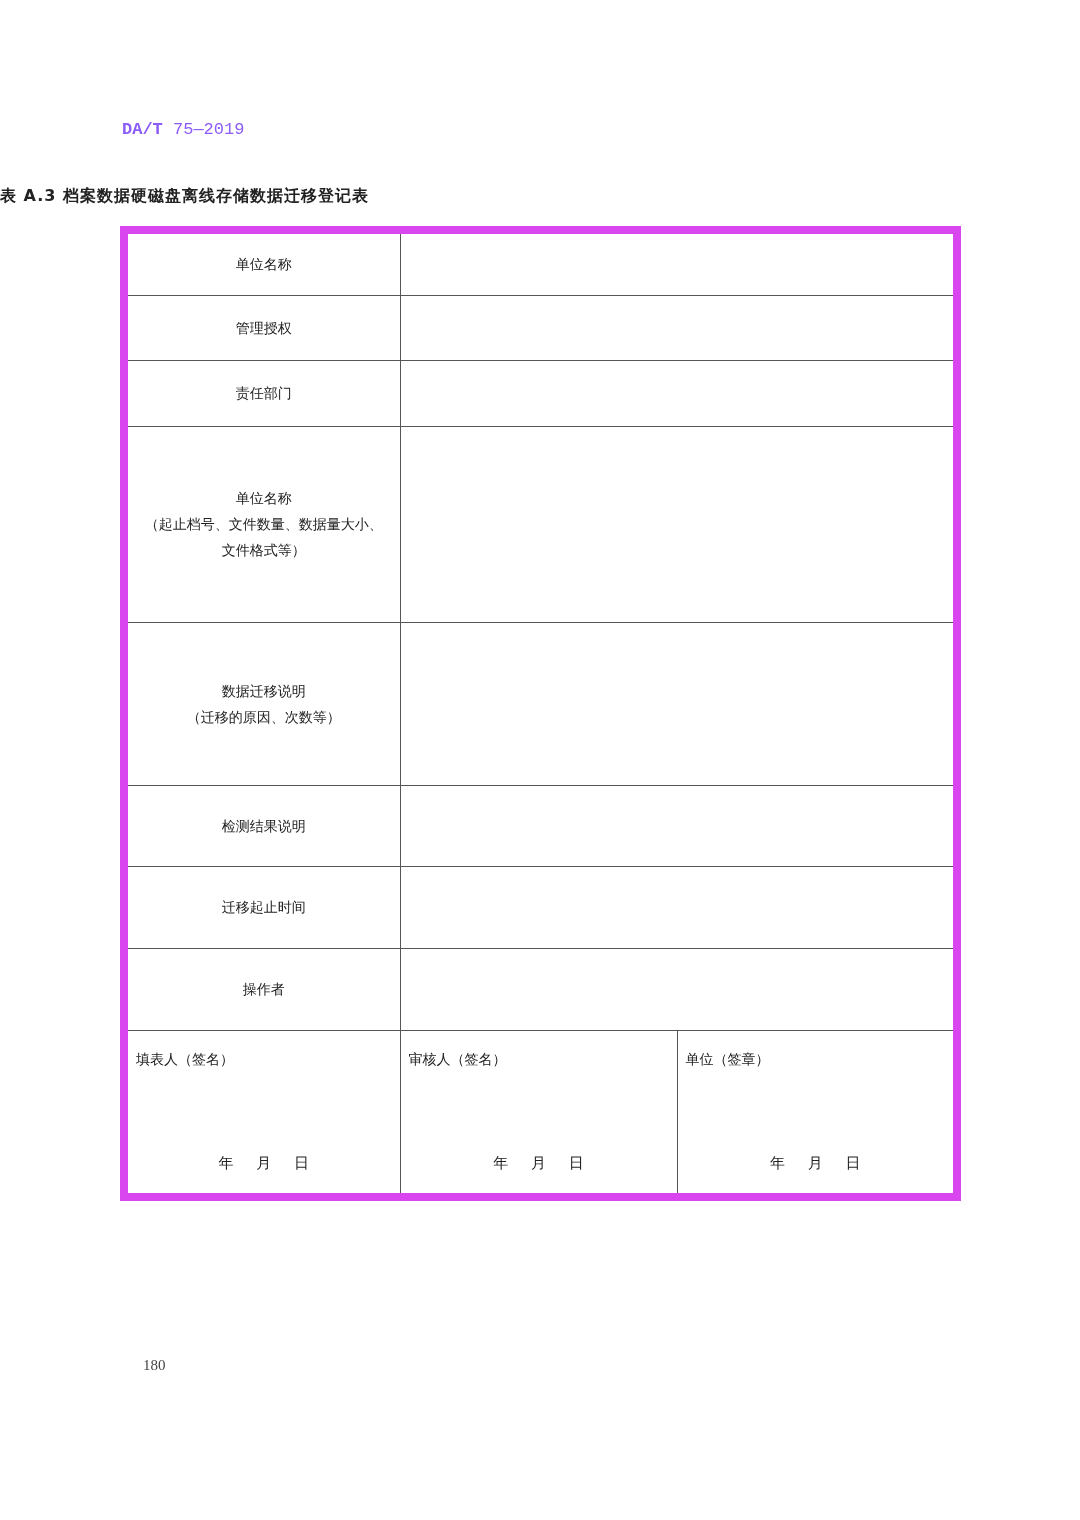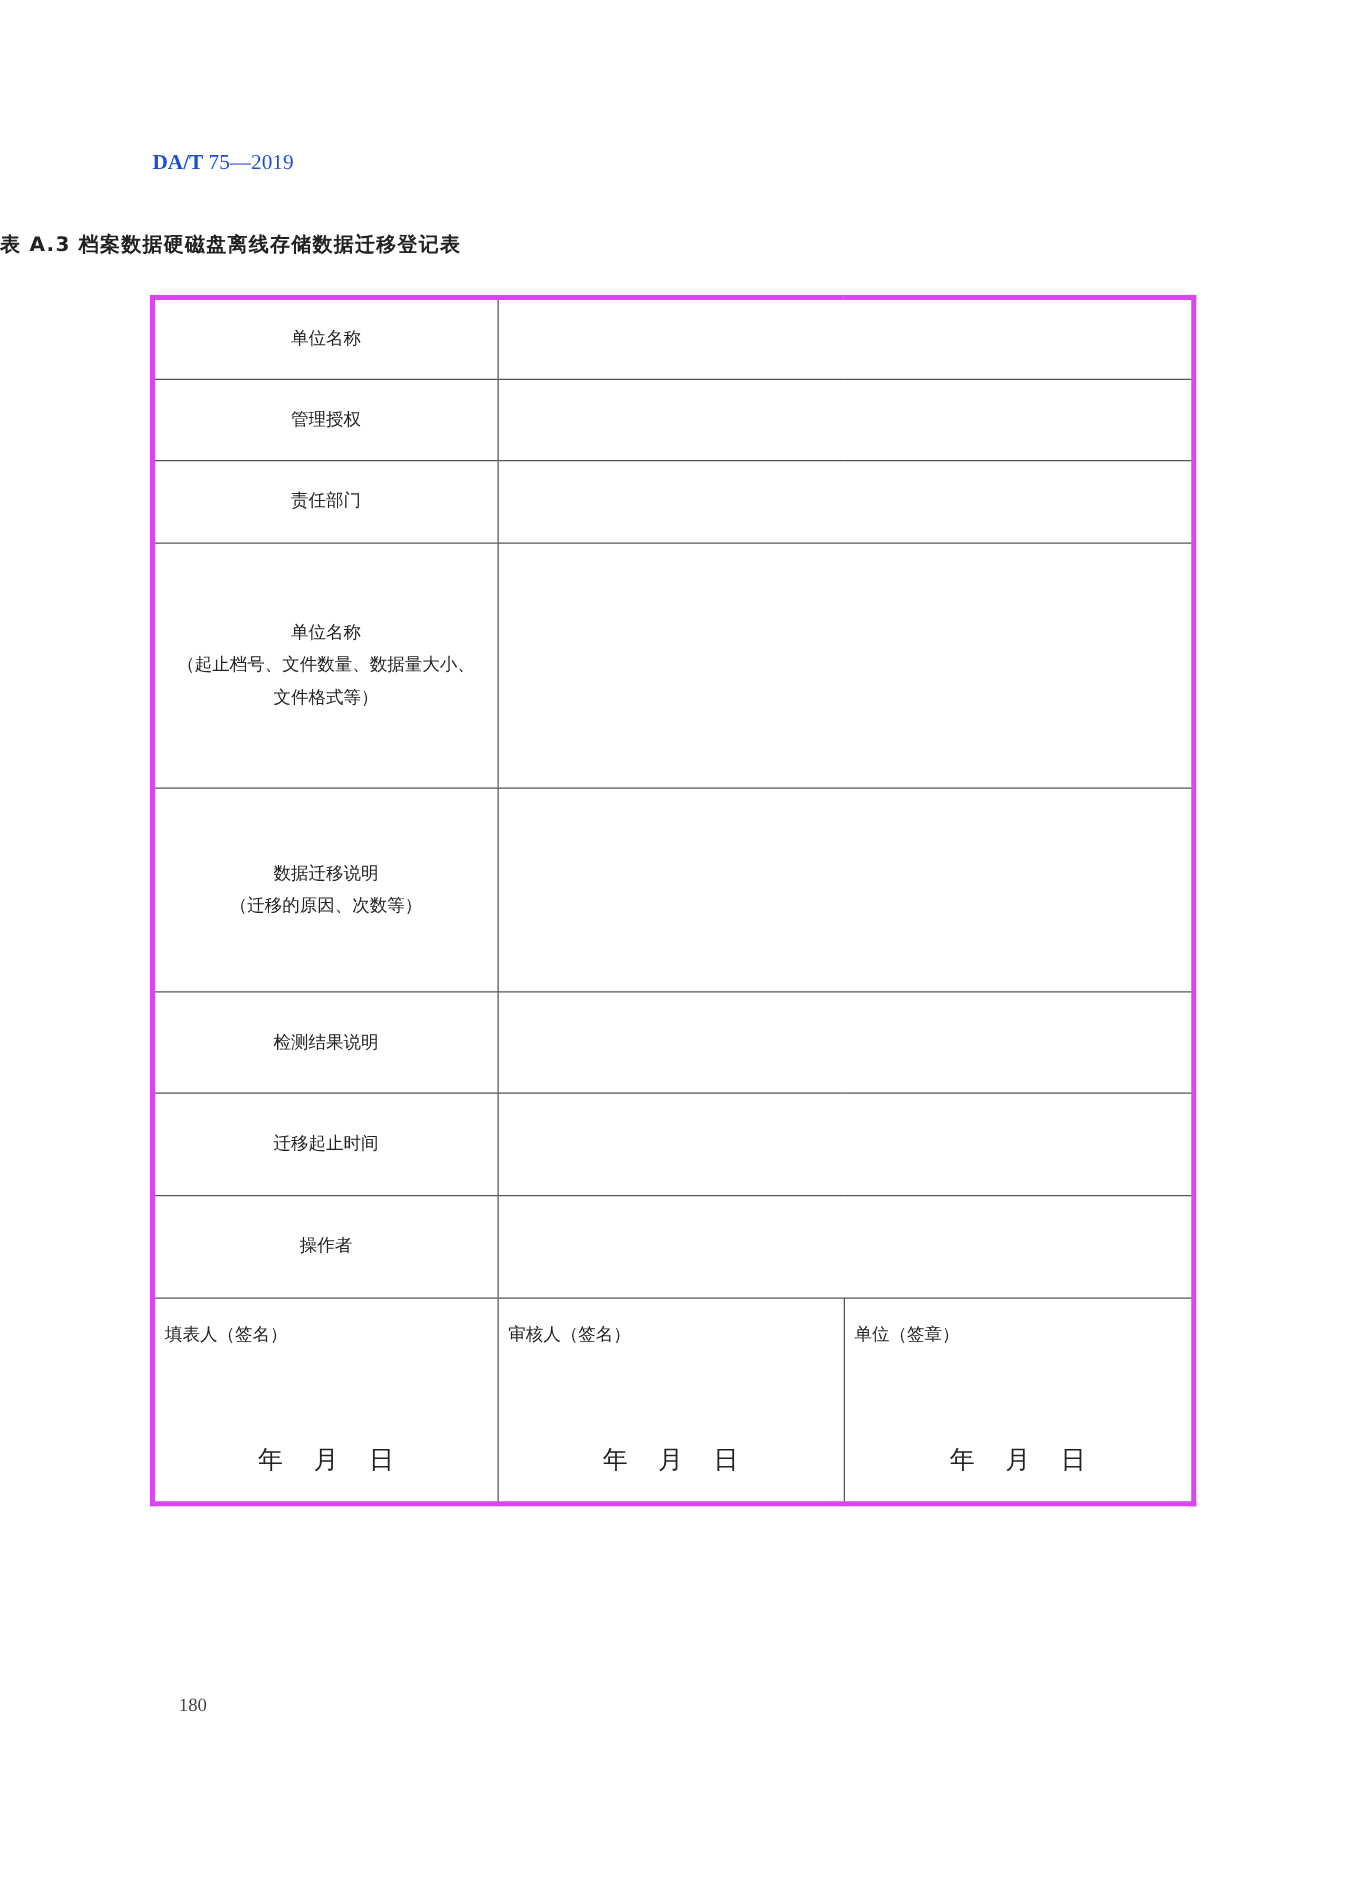--- a/index.html
+++ b/index.html
@@ -1,25 +1,25 @@
 <!DOCTYPE html>
 <html><head>
 <meta charset="utf-8">
 <style>
   html, body { margin:0; padding:0; }
   body { width:1080px; height:1520px; background:#ffffff; position:relative; font-family:"DejaVu Sans", sans-serif; color:#222; overflow:hidden; }
-  .std { position:absolute; left:122px; top:120px; font-family:Liberation Serif, serif; font-size:17px; color:#1d4ed8; }
+  .std { position:absolute; left:122px; top:120px; font-family:Liberation Mono, monospace; font-size:17px; color:#8b5cf6; }
   .std b { font-weight:bold; }
   .title { position:absolute; left:0; width:1080px; top:186px; text-align:left; font-size:16px; font-weight:bold; letter-spacing:1px; }
-  table.form { position:absolute; left:120px; top:236px; width:833px; border-collapse:collapse; border:4px solid #d946ef; table-layout:fixed; }
+  table.form { position:absolute; left:120px; top:226px; width:833px; border-collapse:collapse; border:8px solid #d946ef; table-layout:fixed; }
   table.form td { border:1px solid #555; font-size:14px; vertical-align:middle; padding:0; }
   td.label { text-align:center; line-height:26px; }
   td.sig { vertical-align:top; position:relative; height:162px; }
   .sig-label { position:absolute; left:8px; top:20px; font-size:14px; }
-  .sig-date { position:absolute; left:0; right:0; bottom:20px; text-align:center; font-size:20px; word-spacing:18px; }
+  .sig-date { position:absolute; left:0; right:0; bottom:20px; text-align:center; font-size:15px; word-spacing:18px; }
   .page { position:absolute; left:143px; top:1357px; font-family:"Liberation Serif", serif; font-size:15px; color:#444; }
 </style>
 </head>
 <body>
 
 <div class="std"><b>DA/T</b><span> 75—2019</span></div>
 
 <div class="title">表 A.3   档案数据硬磁盘离线存储数据迁移登记表</div>
 
 <table class="form">

